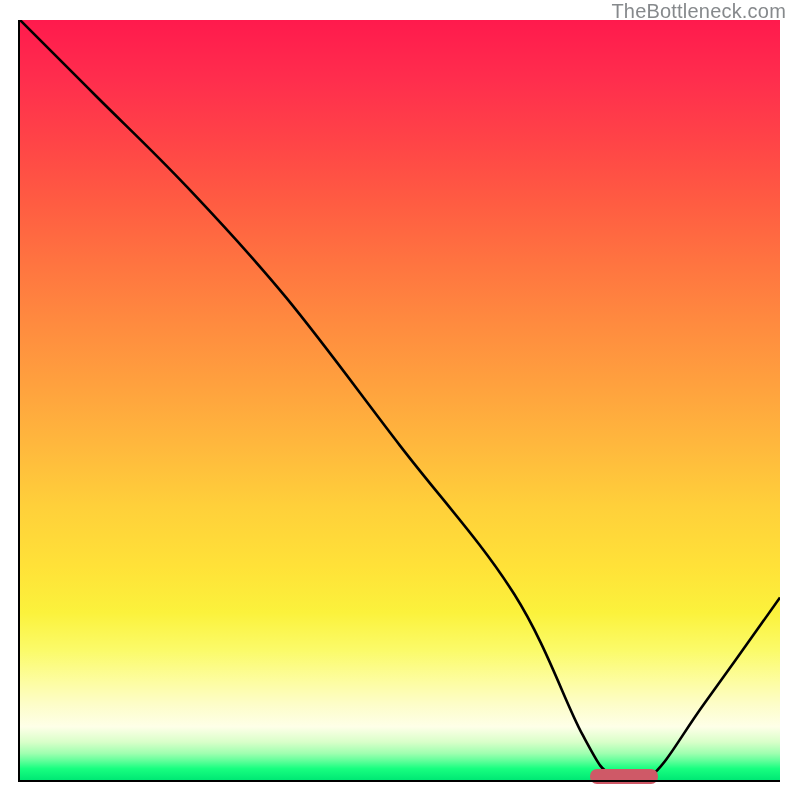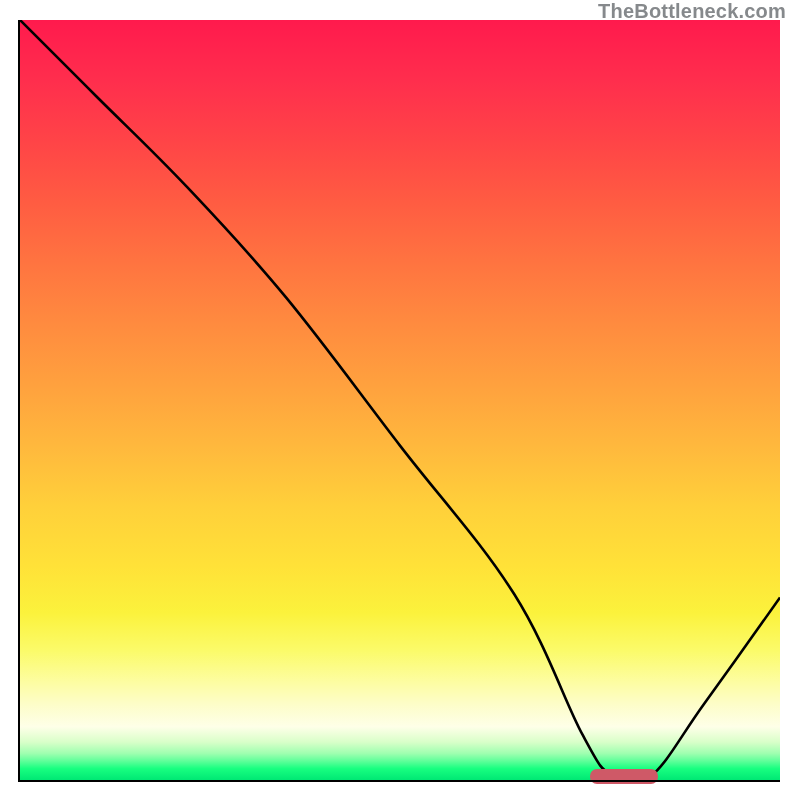--- a/index.html
+++ b/index.html
@@ -71,21 +71,21 @@
   background: #cf5967;
 }
 .watermark {
   position: absolute;
   top: 0px;
   right: 14px;
   font-family: Arial, Helvetica, sans-serif;
   font-size: 20px;
   color: #86898c;
   letter-spacing: 0.2px;
-  font-weight: 700;
+  font-weight: 400;
 }
 </style>
 </head>
 <body>
 
 <div class="plot-area">
   <div class="gradient-bg"></div>
 
   <svg class="curve" viewBox="0 0 760 760" preserveAspectRatio="none">
     <path id="curve-path" fill="none" stroke="#000000" stroke-width="2.6" d="M 0,0 C 13.68,13.68 45.904,45.90400000000001 76,76 C 106.096,106.09599999999999 133,130.94799999999992 167.2,167.19999999999993 C 201.39999999999998,203.45199999999994 227.696,230.88799999999998 266,277.4 C 304.304,323.912 338.96,372.24800000000005 380,425.6 C 421.04,478.952 461.168,521.8159999999999 494,573.8 C 526.832,625.784 544.616,681.568 562.4,714.4 C 580.184,747.232 580.488,748.676 592.8000000000001,756.2 C 605.1120000000001,763.724 614.384,769.196 630.8,756.2 C 647.2159999999999,743.2040000000001 660.744,716.148 684,684 C 707.256,651.852 746.32,596.7520000000001 760,577.6"></path>

